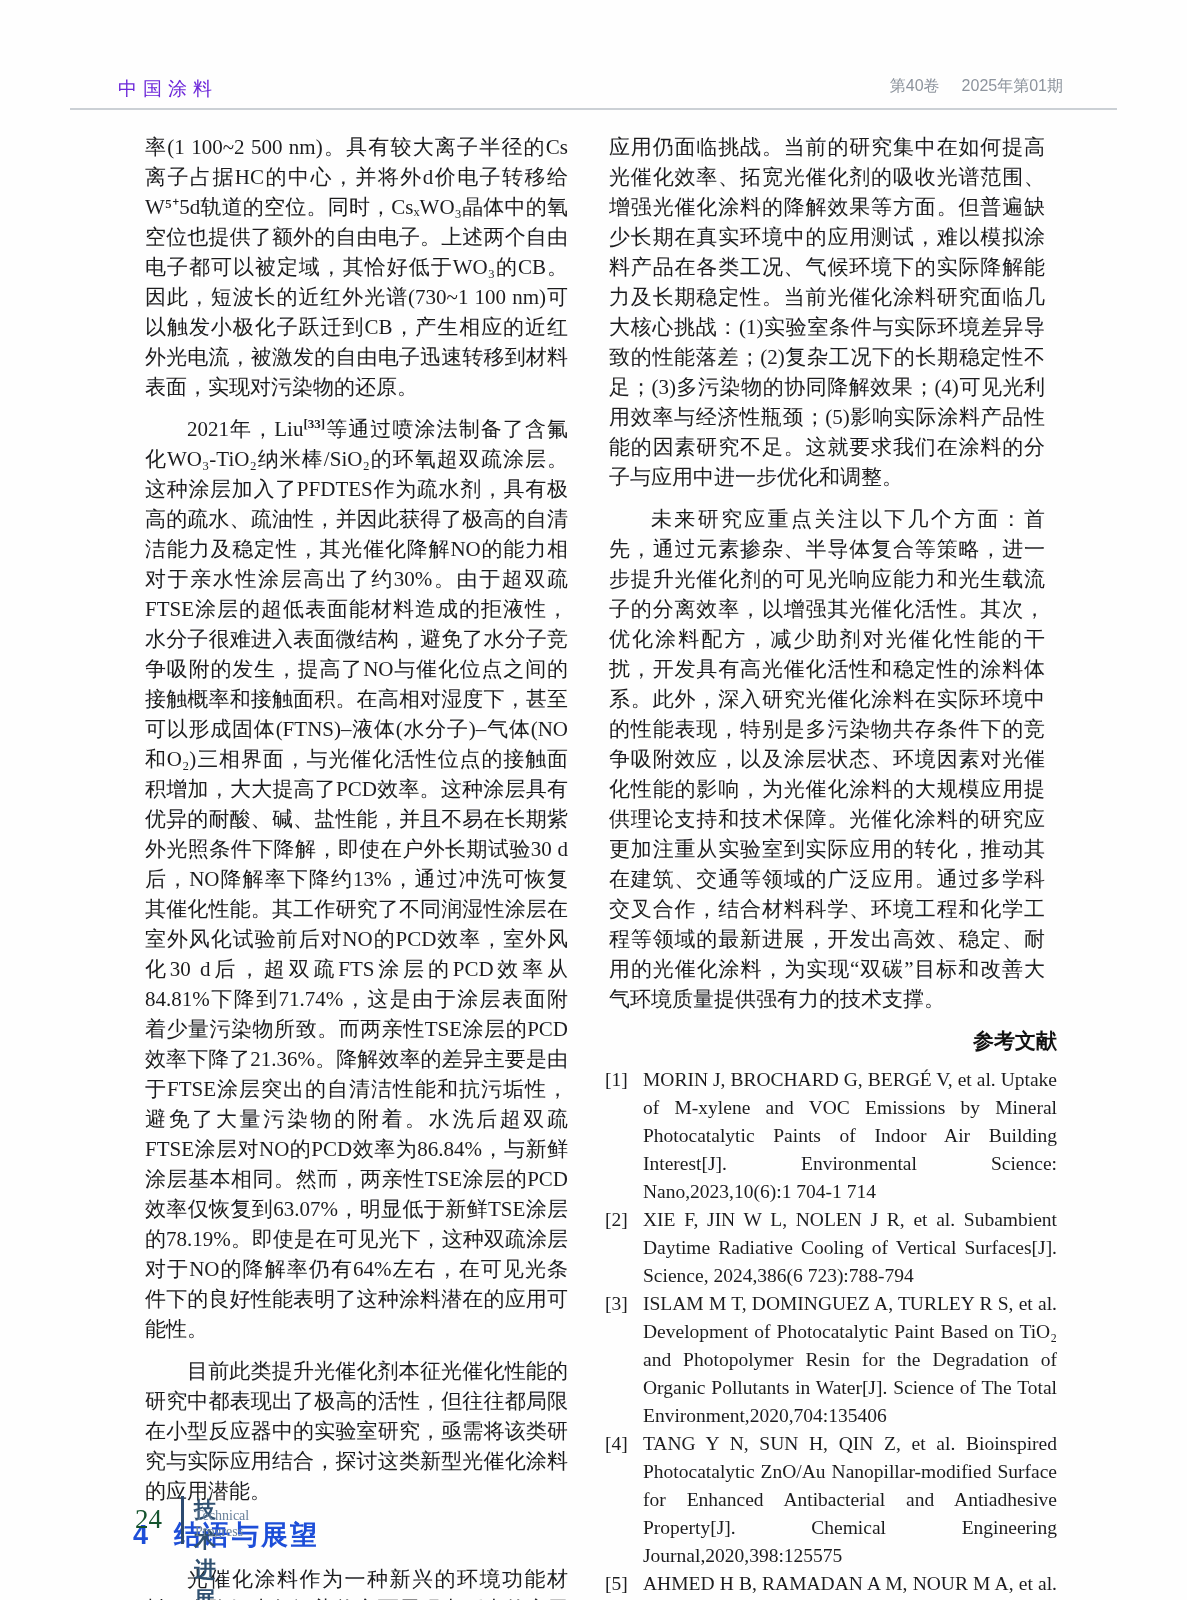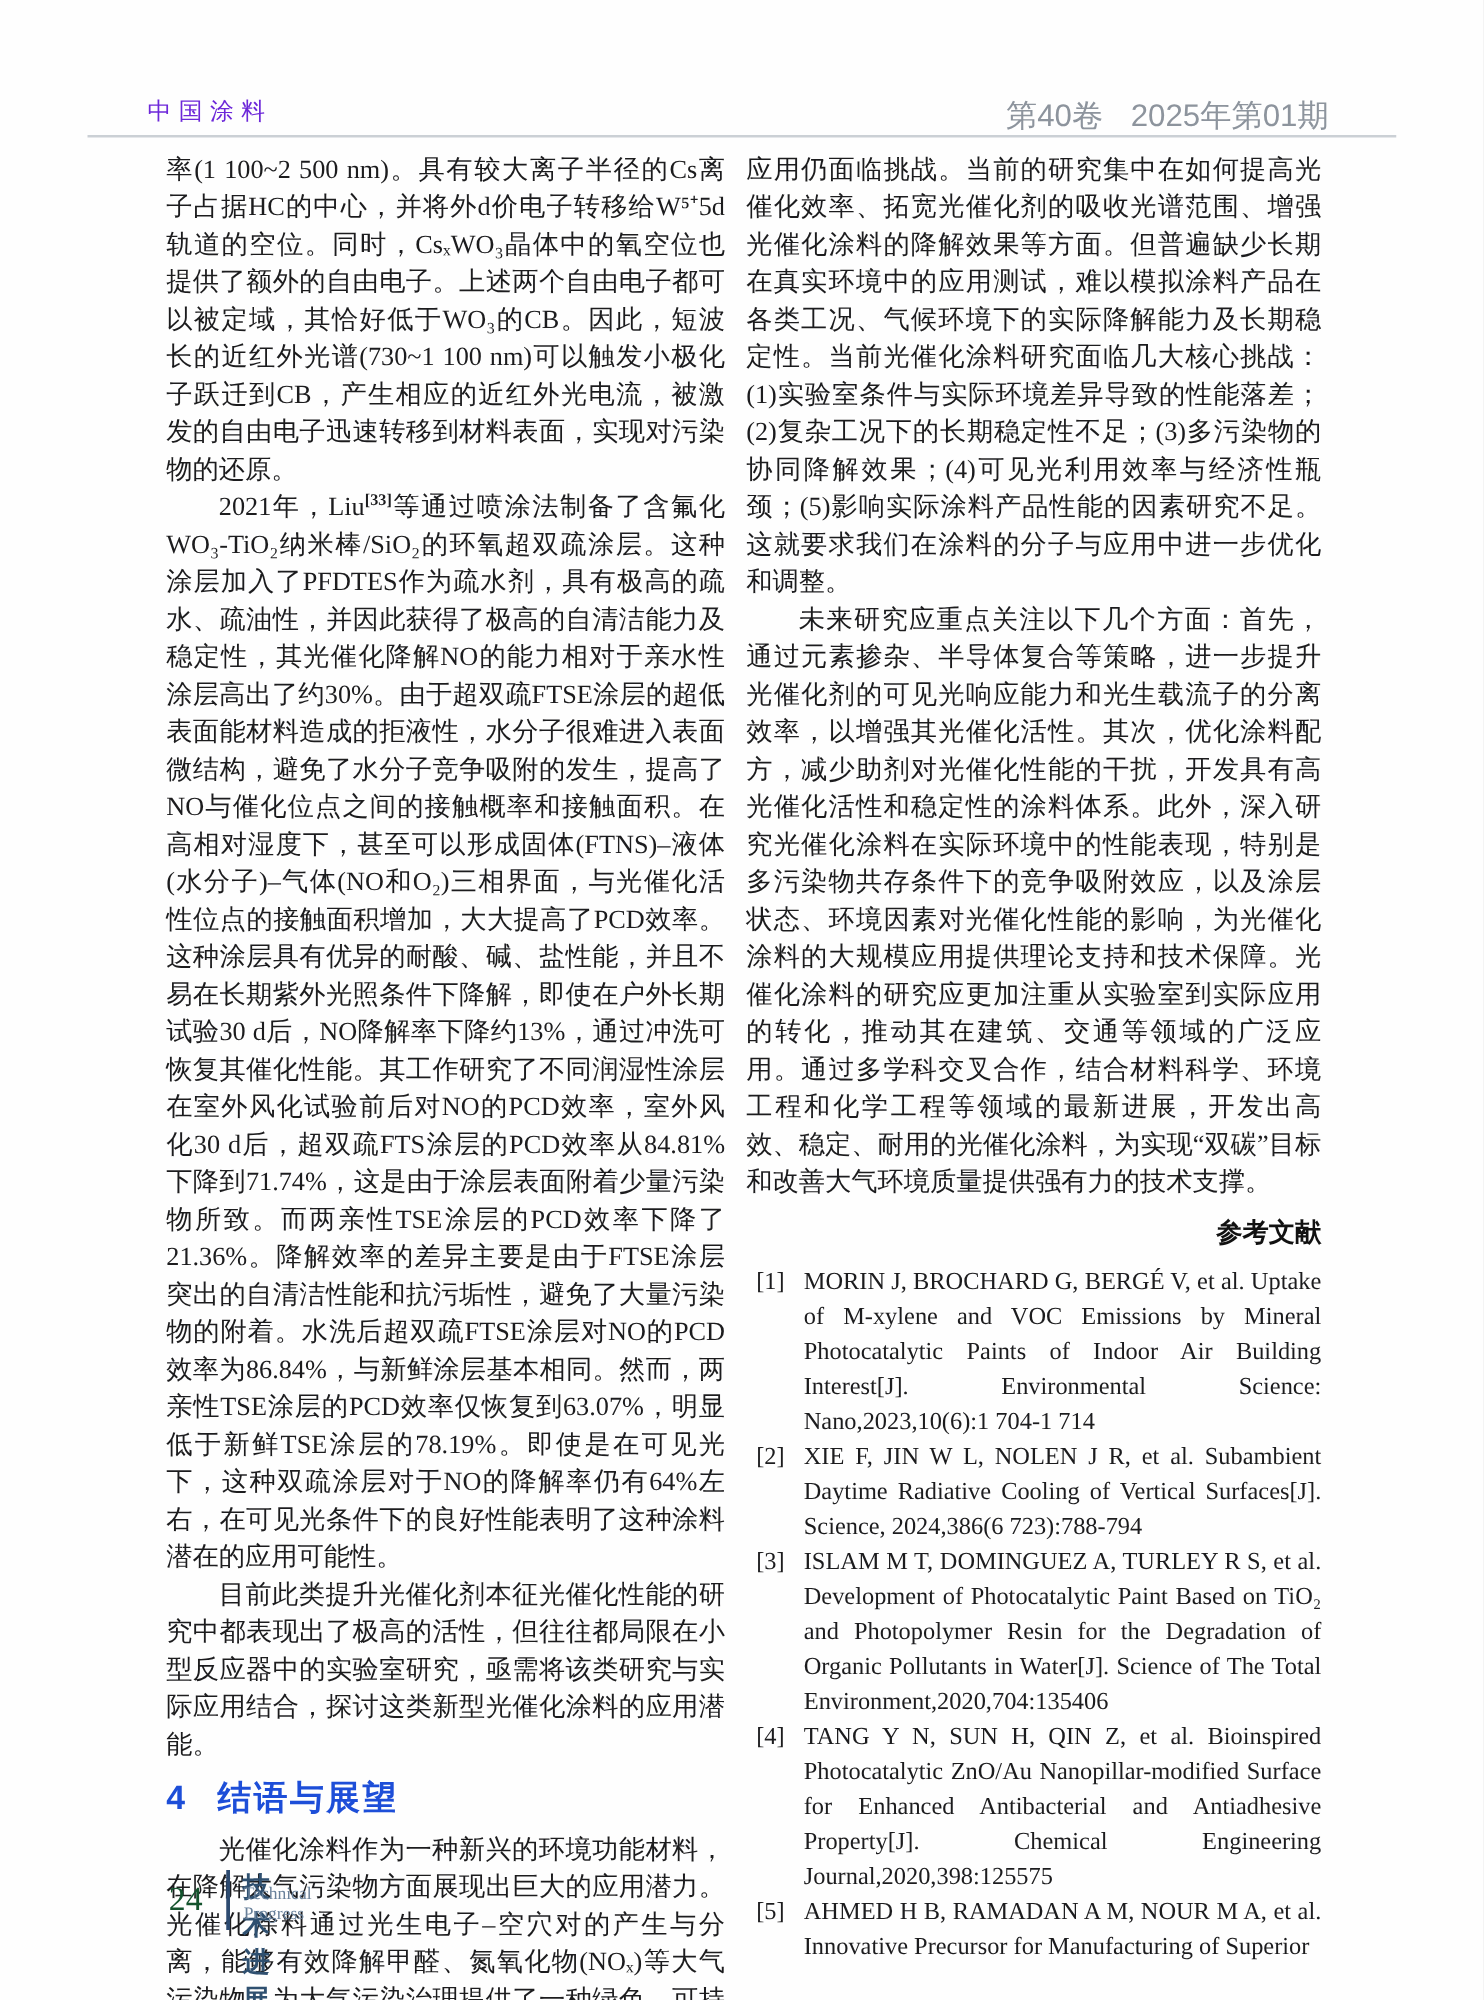--- a/index.html
+++ b/index.html
@@ -13,38 +13,38 @@
     overflow:hidden;
   }
   
   .hdr-journal{
     position:absolute;left:118px;top:76px;
     font-size:19px;color:#6d28d9;letter-spacing:6px;
     font-family:"Liberation Sans", sans-serif;
   }
   .hdr-issue{
     position:absolute;top:76px;right:124px;
-    font-size:25px;color:#8d949d;
+    font-size:16px;color:#8d949d;
     font-family:"Liberation Sans", sans-serif;
     text-align:center;
   }
   .hdr-issue .vol{margin-right:22px;}
   .hdr-rule{
     position:absolute;left:70px;right:70px;top:108px;
     height:2px;background:#cbd0d5;
   }
   
   .col{
     position:absolute;top:120px;
     font-size:21px;line-height:30px;
     text-align:justify;text-justify:inter-character;
   }
   .col-left{left:133px;width:447px;}
   .col-right{left:597px;width:460px;}
-  .col p{margin:0;}
+  .col p{margin:12px;}
   .col p.ind{text-indent:2em;}
   sup.cite{font-size:13px;line-height:0;font-weight:bold;}
   
   .sec-head{
     margin:11px 0 9px 0;
     font-family:"Liberation Sans", sans-serif;
     font-weight:bold;font-size:27px;line-height:34px;
     color:#1d4ed8;text-align:left;text-indent:0;
   }
   .sec-head .sec-no{margin-right:26px;}

